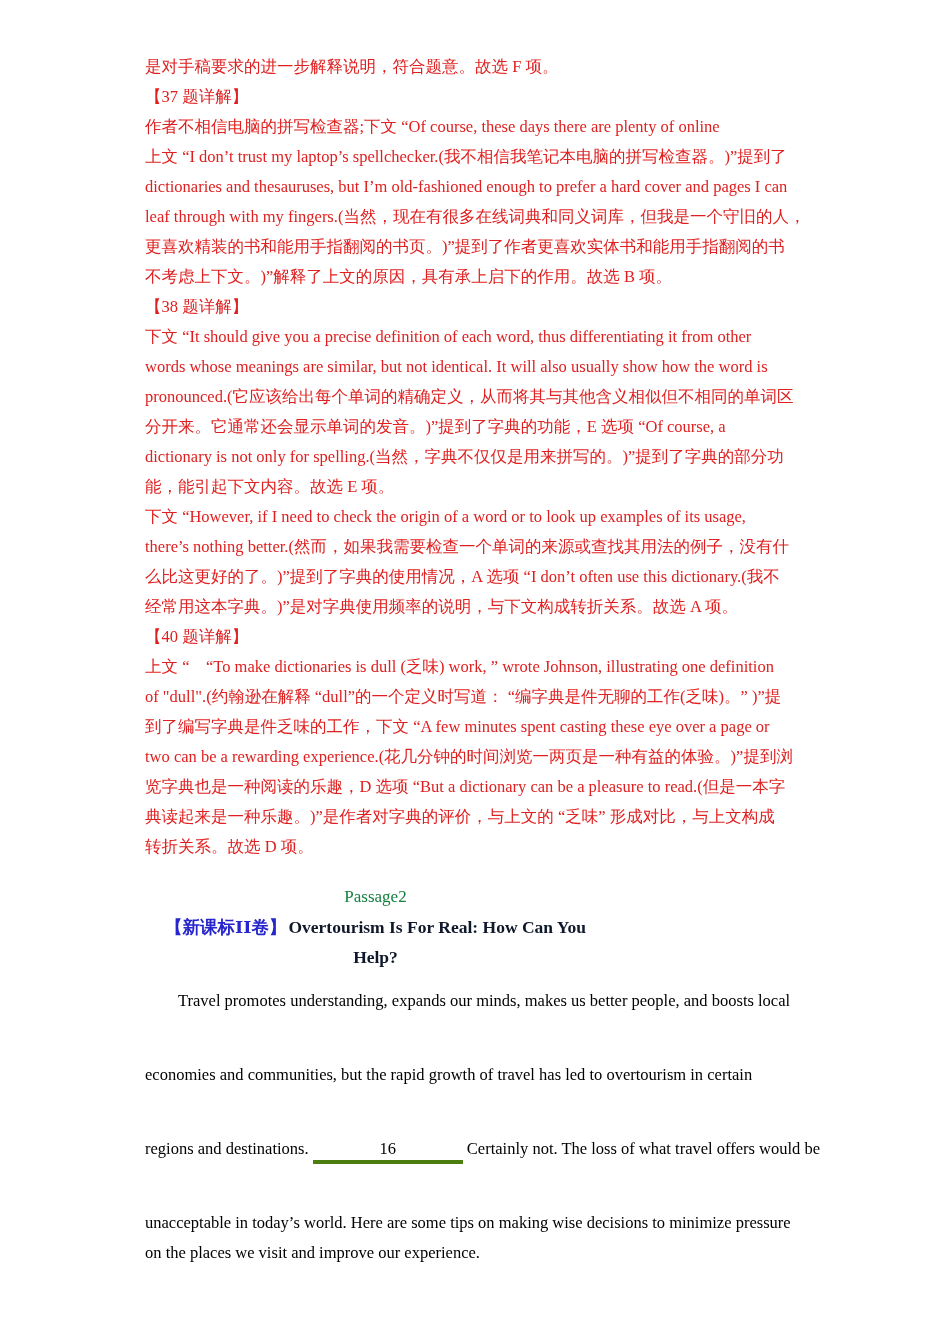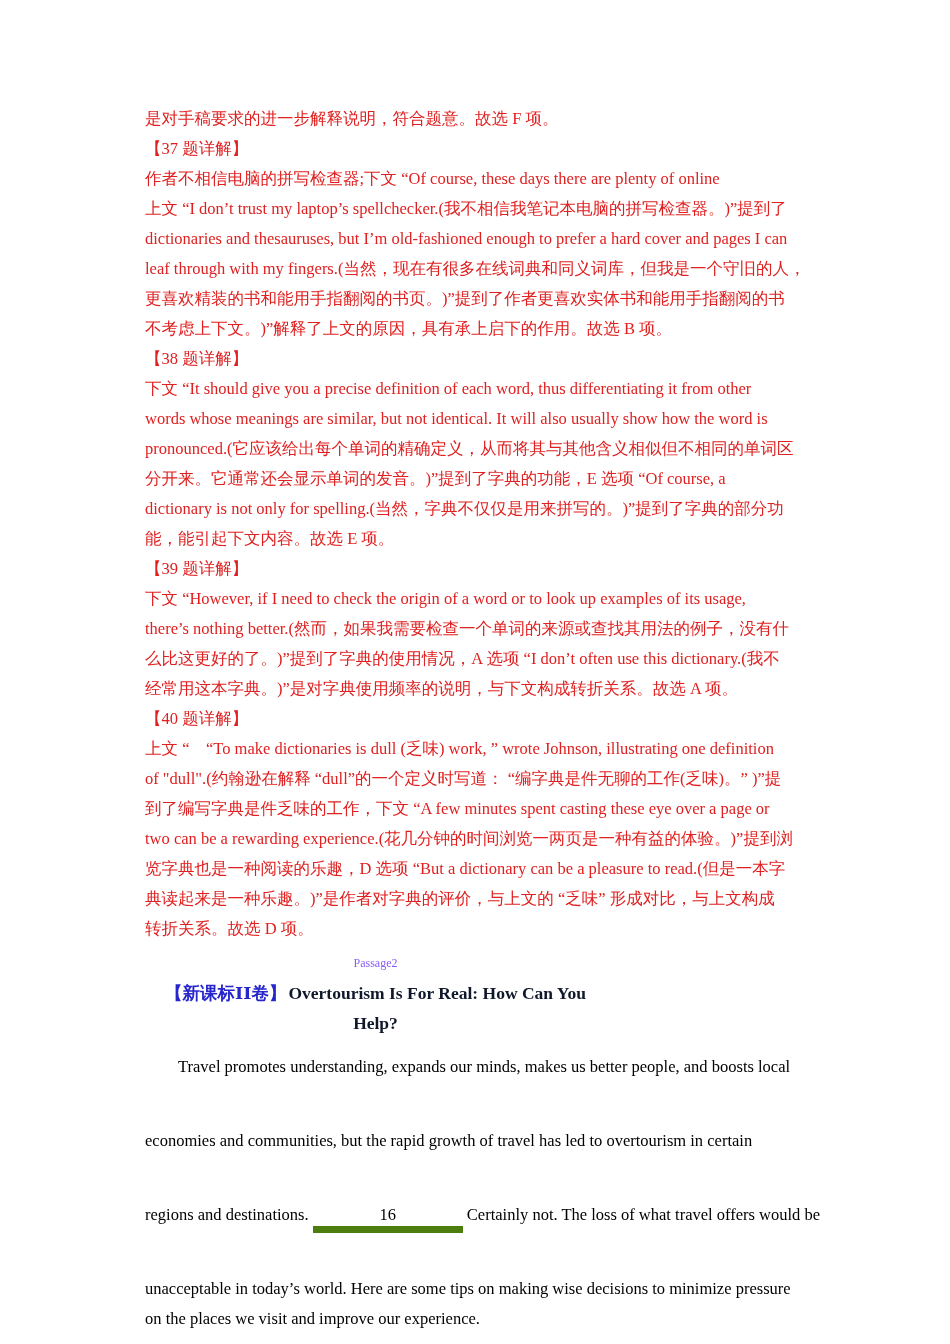--- a/index.html
+++ b/index.html
@@ -11,38 +11,38 @@
     width: 950px;
     height: 1344px;
     overflow: hidden;
     font-family: "Liberation Serif", "DejaVu Serif", serif;
     color: #000000;
   }
   .page {
     box-sizing: border-box;
     width: 750px;
     height: 1344px;
-    padding: 104px 144px 0 145px;
+    padding: 52px 144px 0 145px;
     background: #ffffff;
   }
   .line {
     height: 30px;
     line-height: 30px;
     font-size: 16.5px;
     white-space: nowrap;
   }
   .red { color: #e02020; }
   .center {
     text-align: center;
     white-space: normal;
   }
   .passage-label {
-    color: #8b5cf6;
-    font-size: 12px;
-    margin-top: 4px;
+    color: #15803d;
+    font-size: 17px;
+    margin-top: 20px;
   }
   .title-line {
     font-size: 17.5px;
     font-weight: bold;
   }
   .title-tag { color: #2626cc; }
   .title-text { color: #0f172a; margin-left: 2px; }
   .just {
     text-align: justify;
     text-align-last: justify;
@@ -50,21 +50,21 @@
   }
   .indent { text-indent: 33px; }
   .bullet-indent { text-indent: 36px; }
   .blank {
     display: inline-block;
     width: 150px;
     height: 22px;
     line-height: 22px;
     text-align: center;
     text-align-last: center;
-    border-bottom: 7px solid #4d7c0f;
+    border-bottom: 4px solid #4d7c0f;
     vertical-align: baseline;
   }
   .bullet-marker { margin-right: 1px; }
 </style>
 </head>
 <body>
 
 <div class="page">
 
   <div class="line red">是对手稿要求的进一步解释说明，符合题意。故选 F 项。</div>
@@ -75,21 +75,20 @@
   <div class="line red">leaf through with my fingers.(当然，现在有很多在线词典和同义词库，但我是一个守旧的人，</div>
   <div class="line red">更喜欢精装的书和能用手指翻阅的书页。)”提到了作者更喜欢实体书和能用手指翻阅的书</div>
   <div class="line red">不考虑上下文。)”解释了上文的原因，具有承上启下的作用。故选 B 项。</div>
   <div class="line red">【38 题详解】</div>
   <div class="line red">下文 “It should give you a precise definition of each word, thus differentiating it from other</div>
   <div class="line red">words whose meanings are similar, but not identical. It will also usually show how the word is</div>
   <div class="line red">pronounced.(它应该给出每个单词的精确定义，从而将其与其他含义相似但不相同的单词区</div>
   <div class="line red">分开来。它通常还会显示单词的发音。)”提到了字典的功能，E 选项 “Of course, a</div>
   <div class="line red">dictionary is not only for spelling.(当然，字典不仅仅是用来拼写的。)”提到了字典的部分功</div>
   <div class="line red">能，能引起下文内容。故选 E 项。</div>
-  <div class="line red">【39 题详解】</div>
   <div class="line red">下文 “However, if I need to check the origin of a word or to look up examples of its usage,</div>
   <div class="line red">there’s nothing better.(然而，如果我需要检查一个单词的来源或查找其用法的例子，没有什</div>
   <div class="line red">么比这更好的了。)”提到了字典的使用情况，A 选项 “I don’t often use this dictionary.(我不</div>
   <div class="line red">经常用这本字典。)”是对字典使用频率的说明，与下文构成转折关系。故选 A 项。</div>
   <div class="line red">【40 题详解】</div>
   <div class="line red">上文 “　“To make dictionaries is dull (乏味) work, ” wrote Johnson, illustrating one definition</div>
   <div class="line red">of "dull".(约翰逊在解释 “dull”的一个定义时写道： “编字典是件无聊的工作(乏味)。” )”提</div>
   <div class="line red">到了编写字典是件乏味的工作，下文 “A few minutes spent casting these eye over a page or</div>
   <div class="line red">two can be a rewarding experience.(花几分钟的时间浏览一两页是一种有益的体验。)”提到浏</div>
   <div class="line red">览字典也是一种阅读的乐趣，D 选项 “But a dictionary can be a pleasure to read.(但是一本字</div>

